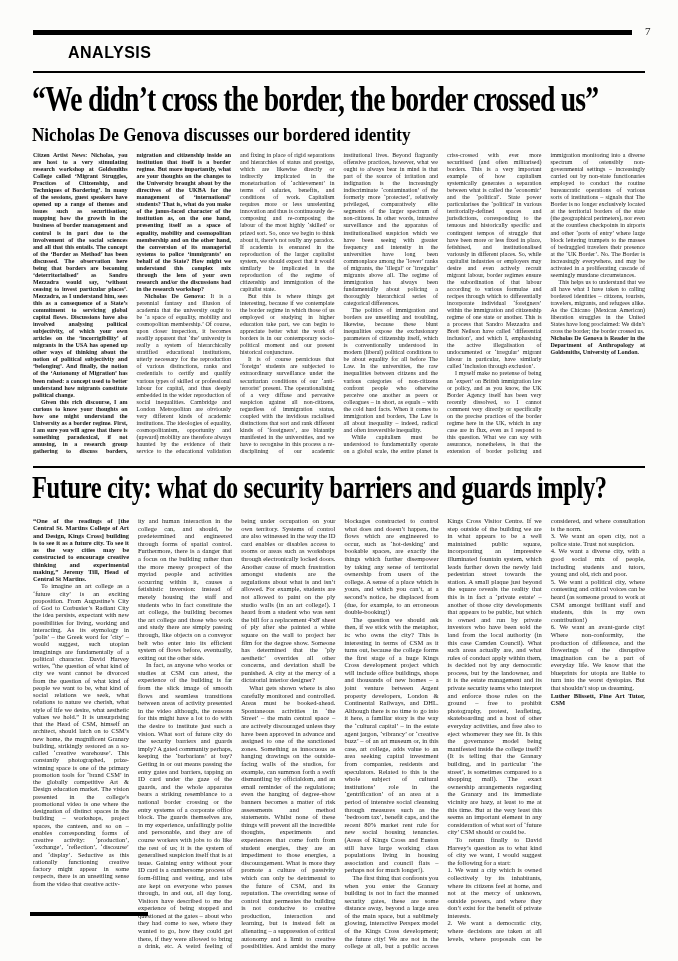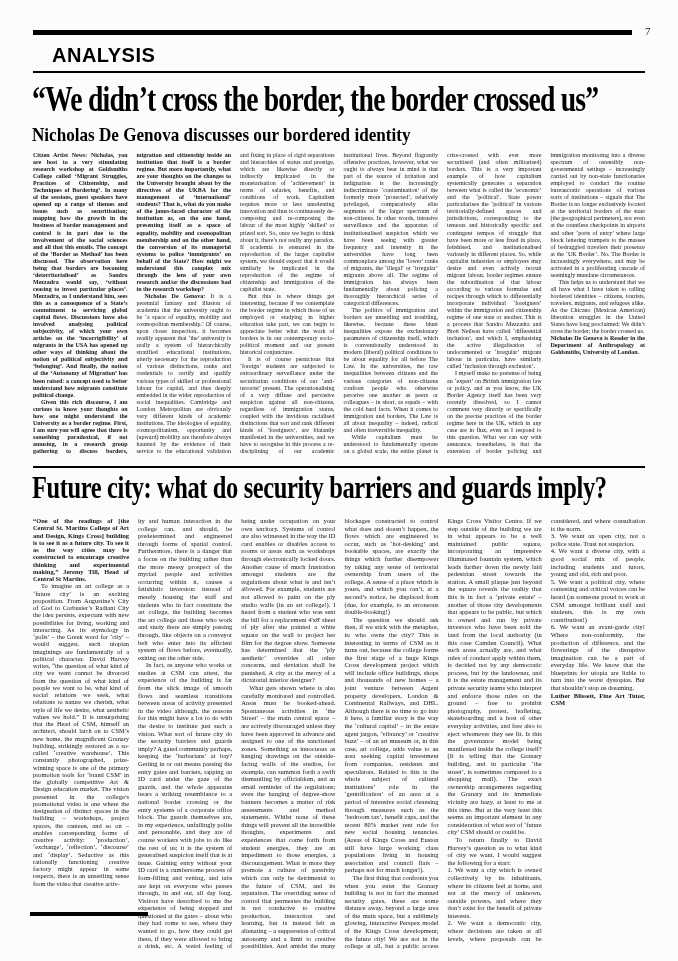--- a/index.html
+++ b/index.html
@@ -1,20 +1,20 @@
 <!DOCTYPE html>
 <html><head>
 <meta charset="utf-8">
 <style>
   html,body{margin:0;padding:0;background:#777;}
   .page{position:relative;width:678px;height:961px;background:#fcfcfa;color:#141414;
         font-family:"Liberation Serif",serif;overflow:hidden;margin:0 auto;}
   .rule{position:absolute;background:#000;}
-  .section-label{position:absolute;left:52px;top:44px;font-family:"Liberation Sans",sans-serif;
-        font-weight:bold;font-size:20px;letter-spacing:.5px;color:#000;}
+  .section-label{position:absolute;left:68px;top:44px;font-family:"Liberation Sans",sans-serif;
+        font-weight:bold;font-size:16px;letter-spacing:.5px;color:#000;}
   .pagenum{position:absolute;left:645px;top:25px;font-size:11px;color:#222;}
   .h1wrap{position:absolute;left:32px;top:82px;width:775px;transform:scaleX(.79);transform-origin:left top;
         font-weight:bold;font-size:35px;line-height:1.02;letter-spacing:-1px;color:#000;white-space:nowrap;}
   .subhead{position:absolute;left:32px;top:124px;width:560px;transform:scaleX(.9);transform-origin:left top;
         font-weight:bold;font-size:19px;color:#000;white-space:nowrap;}
   .h2wrap{position:absolute;left:32px;top:470px;width:778px;transform:scaleX(.79);transform-origin:left top;
         font-weight:bold;font-size:31px;letter-spacing:-.5px;color:#000;white-space:nowrap;}
   .bodytxt{text-align:justify;color:#151515;}
   .bodytxt p{margin:0;padding:0;}
   .ind{text-indent:8px;}

